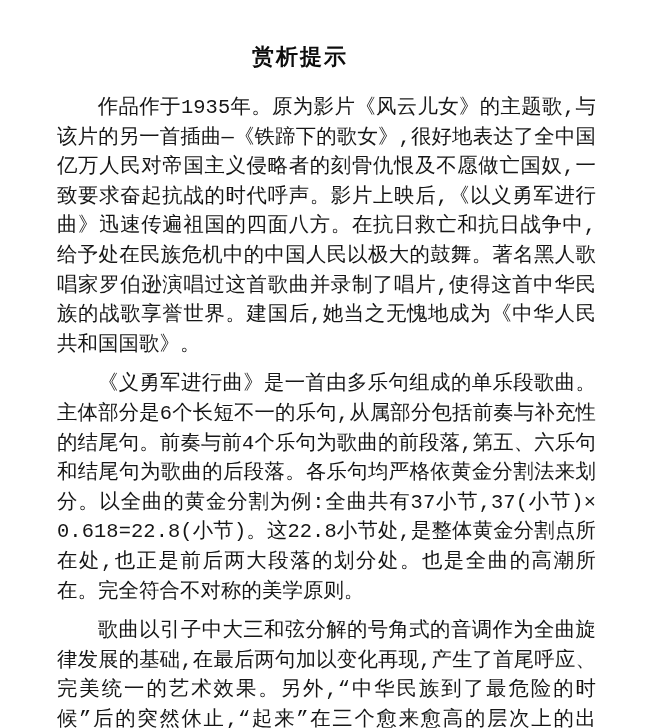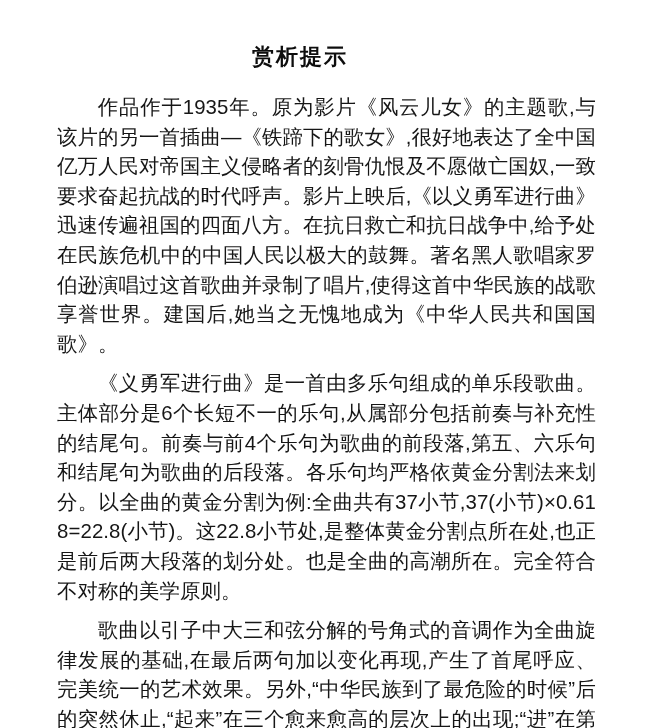--- a/index.html
+++ b/index.html
@@ -42,21 +42,21 @@
   .para {
     margin: 0;
     font-size: 20.4px;
     line-height: 29.6px;
     text-align: justify;
     text-justify: inter-character;
     text-indent: 2em;
     letter-spacing: 0.1px;
     color: #161616;
     word-break: break-all;
-    font-family: Liberation Sans, sans-serif;
+    font-family: Liberation Mono, monospace;
   }
   .para + .para {
     margin-top: 10px;
   }
   
   .page-title, .para {
     -webkit-font-smoothing: antialiased;
   }
 </style>
 </head>

